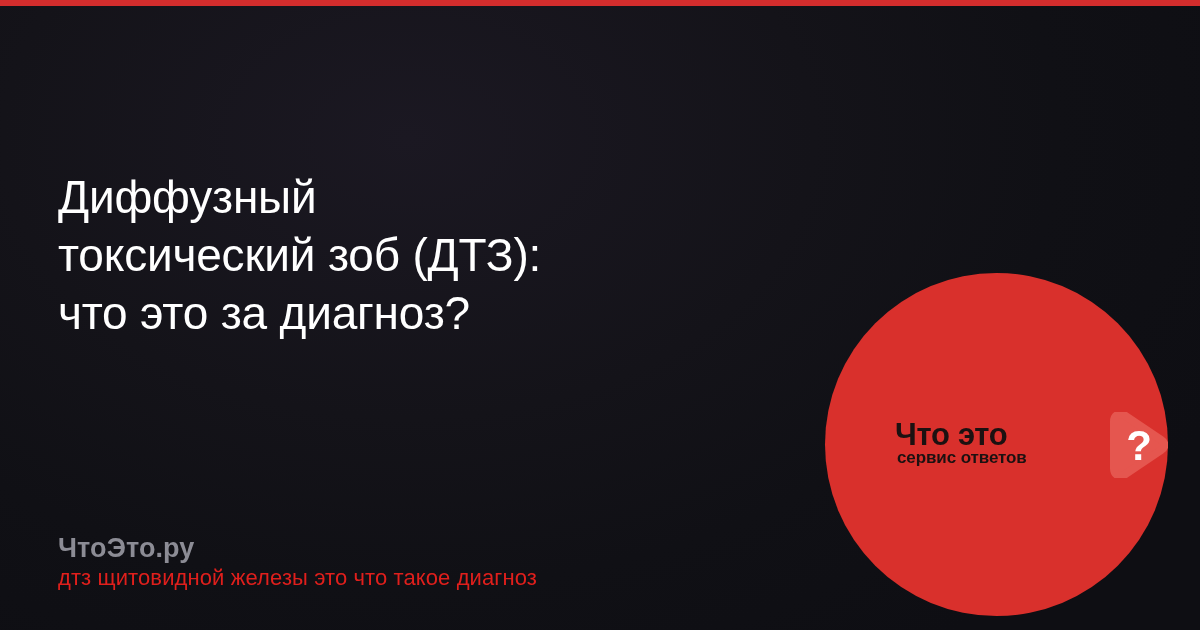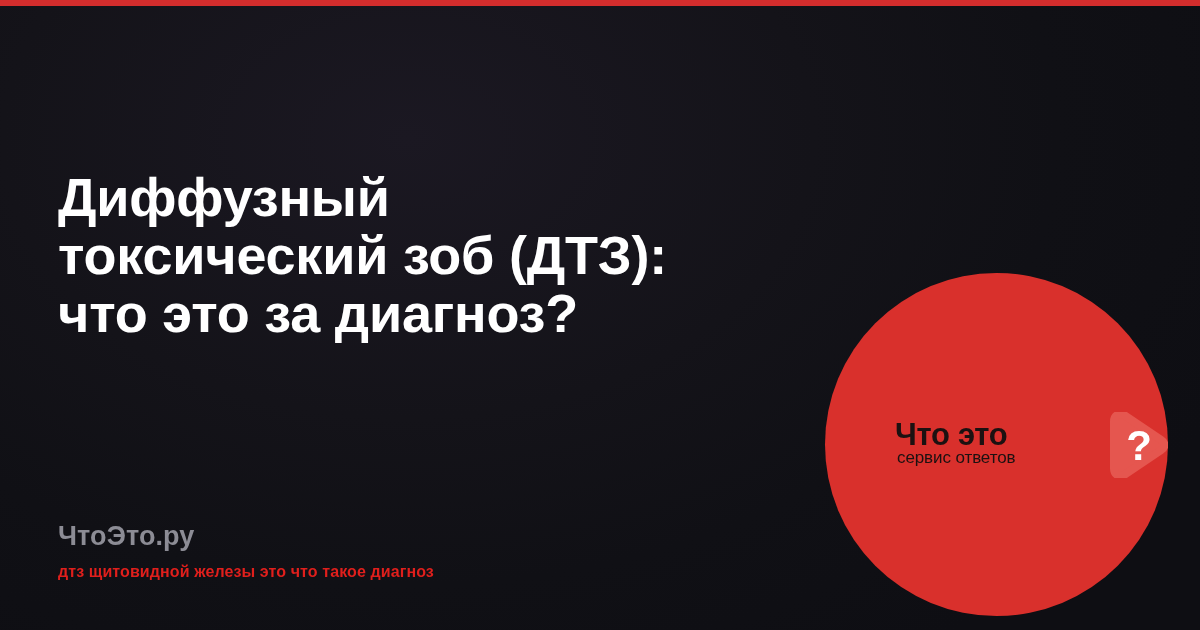--- a/index.html
+++ b/index.html
@@ -28,46 +28,46 @@
     background: #d32d2d;
   }
 
   
   #headline {
     position: absolute;
     left: 58px;
     top: 168px;
     width: 700px;
     color: #ffffff;
-    font-size: 54px;
-    font-weight: bold;
+    font-size: 46px;
+    font-weight: normal;
     line-height: 58px;
     letter-spacing: -0.2px;
     white-space: pre-line;
   }
 
   
   #footer {
     position: absolute;
     left: 58px;
     top: 520px;
     width: 720px;
   }
   #site-name {
     color: #8c8c95;
     font-size: 27px;
     font-weight: bold;
     line-height: 32px;
     letter-spacing: 0.1px;
+    margin-top: 12px;
   }
   #keywords {
-    margin-top: 6px;
     color: #e01f1c;
-    font-size: 16px;
-    font-weight: bold;
+    font-size: 22px;
+    font-weight: normal;
     line-height: 28px;
     letter-spacing: 0.1px;
   }
 
   
   #logo-badge {
     position: absolute;
     left: 825px;
     top: 273px;
     width: 343px;
@@ -91,21 +91,21 @@
     font-weight: bold;
     line-height: 36px;
     letter-spacing: -0.3px;
   }
   #logo-subtitle {
     position: absolute;
     left: 2px;
     top: 38px;
     color: #1c1111;
     font-size: 17px;
-    font-weight: normal;
+    font-weight: bold;
     line-height: 22px;
     letter-spacing: -0.1px;
   }
   #play-mark {
     position: absolute;
     left: 211px;
     top: 3px;
     width: 62px;
     height: 66px;
   }

